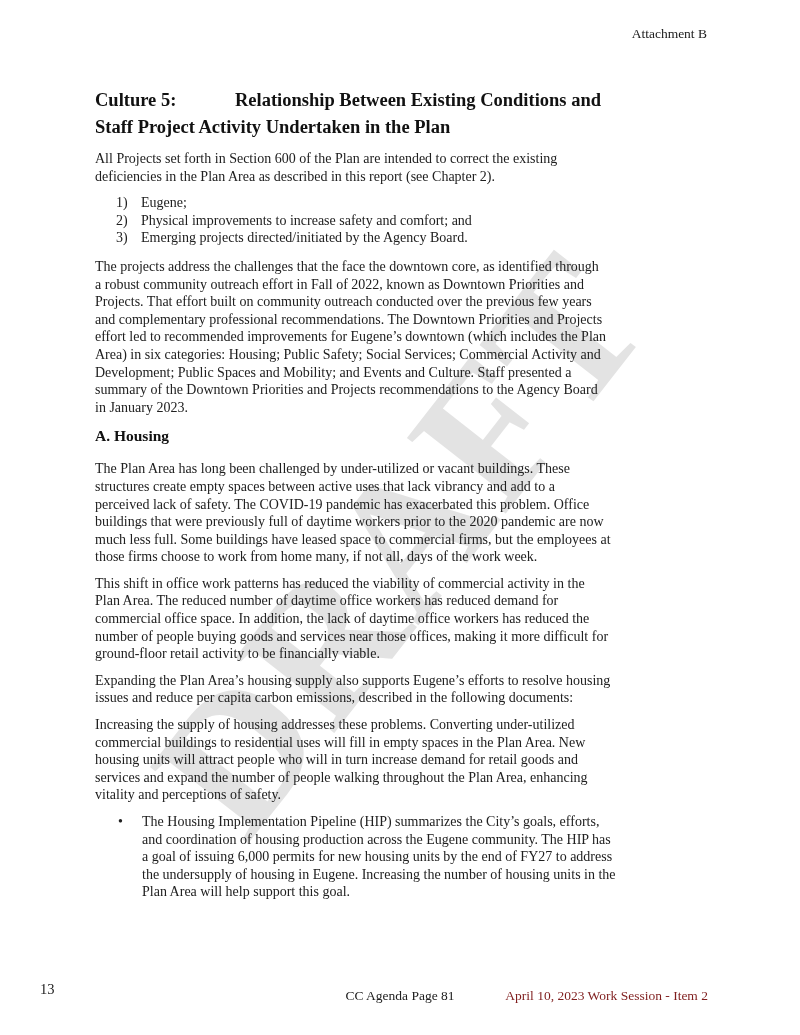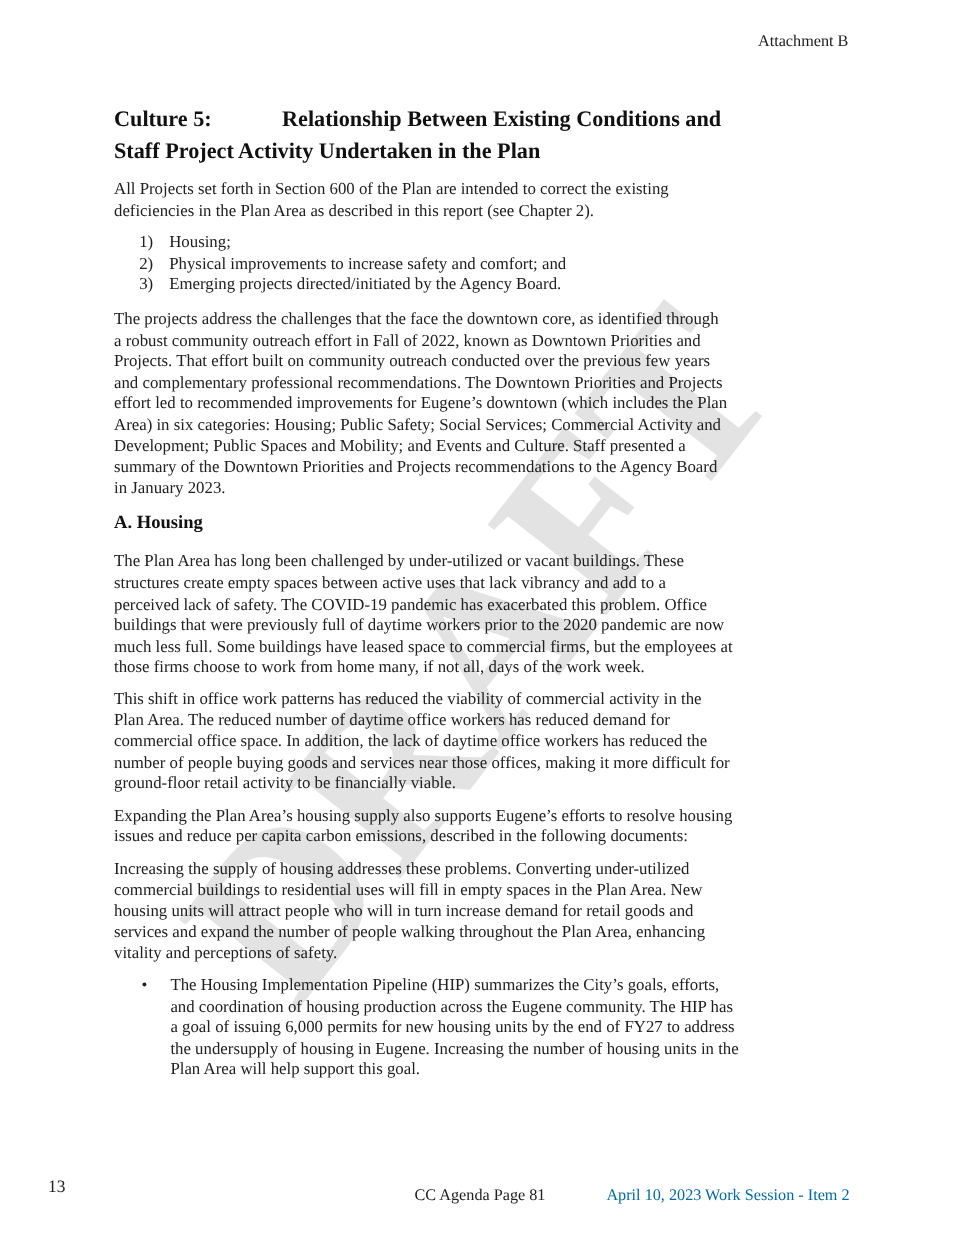--- a/index.html
+++ b/index.html
@@ -129,21 +129,21 @@
 
     <h1 class="chapter-title"><span class="chapter-prefix">Culture 5:</span><span>Relationship Between Existing Conditions and</span><br><span>Staff Project Activity Undertaken in the Plan</span></h1>
 
     <p class="para">All Projects set forth in Section 600 of the Plan are intended to correct the existing
 deficiencies in the Plan Area as described in this report (see Chapter 2).</p>
 
 
     <div class="numlist">
       <div class="numlist-row">
         <span class="numlist-num">1)</span>
-        <span class="numlist-text">Housing;</span>
+        <span class="numlist-text">Eugene;</span>
       </div>
       <div class="numlist-row">
         <span class="numlist-num">2)</span>
         <span class="numlist-text">Physical improvements to increase safety and comfort; and</span>
       </div>
       <div class="numlist-row">
         <span class="numlist-num">3)</span>
         <span class="numlist-text">Emerging projects directed/initiated by the Agency Board.</span>
       </div>
     </div>
@@ -189,16 +189,16 @@
 a goal of issuing 6,000 permits for new housing units by the end of FY27 to address
 the undersupply of housing in Eugene. Increasing the number of housing units in the
 Plan Area will help support this goal.</span>
     </div>
 
   </div>
 
   <div class="page-footer">
     <span class="footer-pagenum">13</span>
     <span class="footer-center">CC Agenda Page 81</span>
-    <span class="footer-right" style="color: #0369a1;">April 10, 2023 Work Session - Item 2</span>
+    <span class="footer-right" style="color: #7f1d1d;">April 10, 2023 Work Session - Item 2</span>
   </div>
 
 </div>
 
 </body></html>

